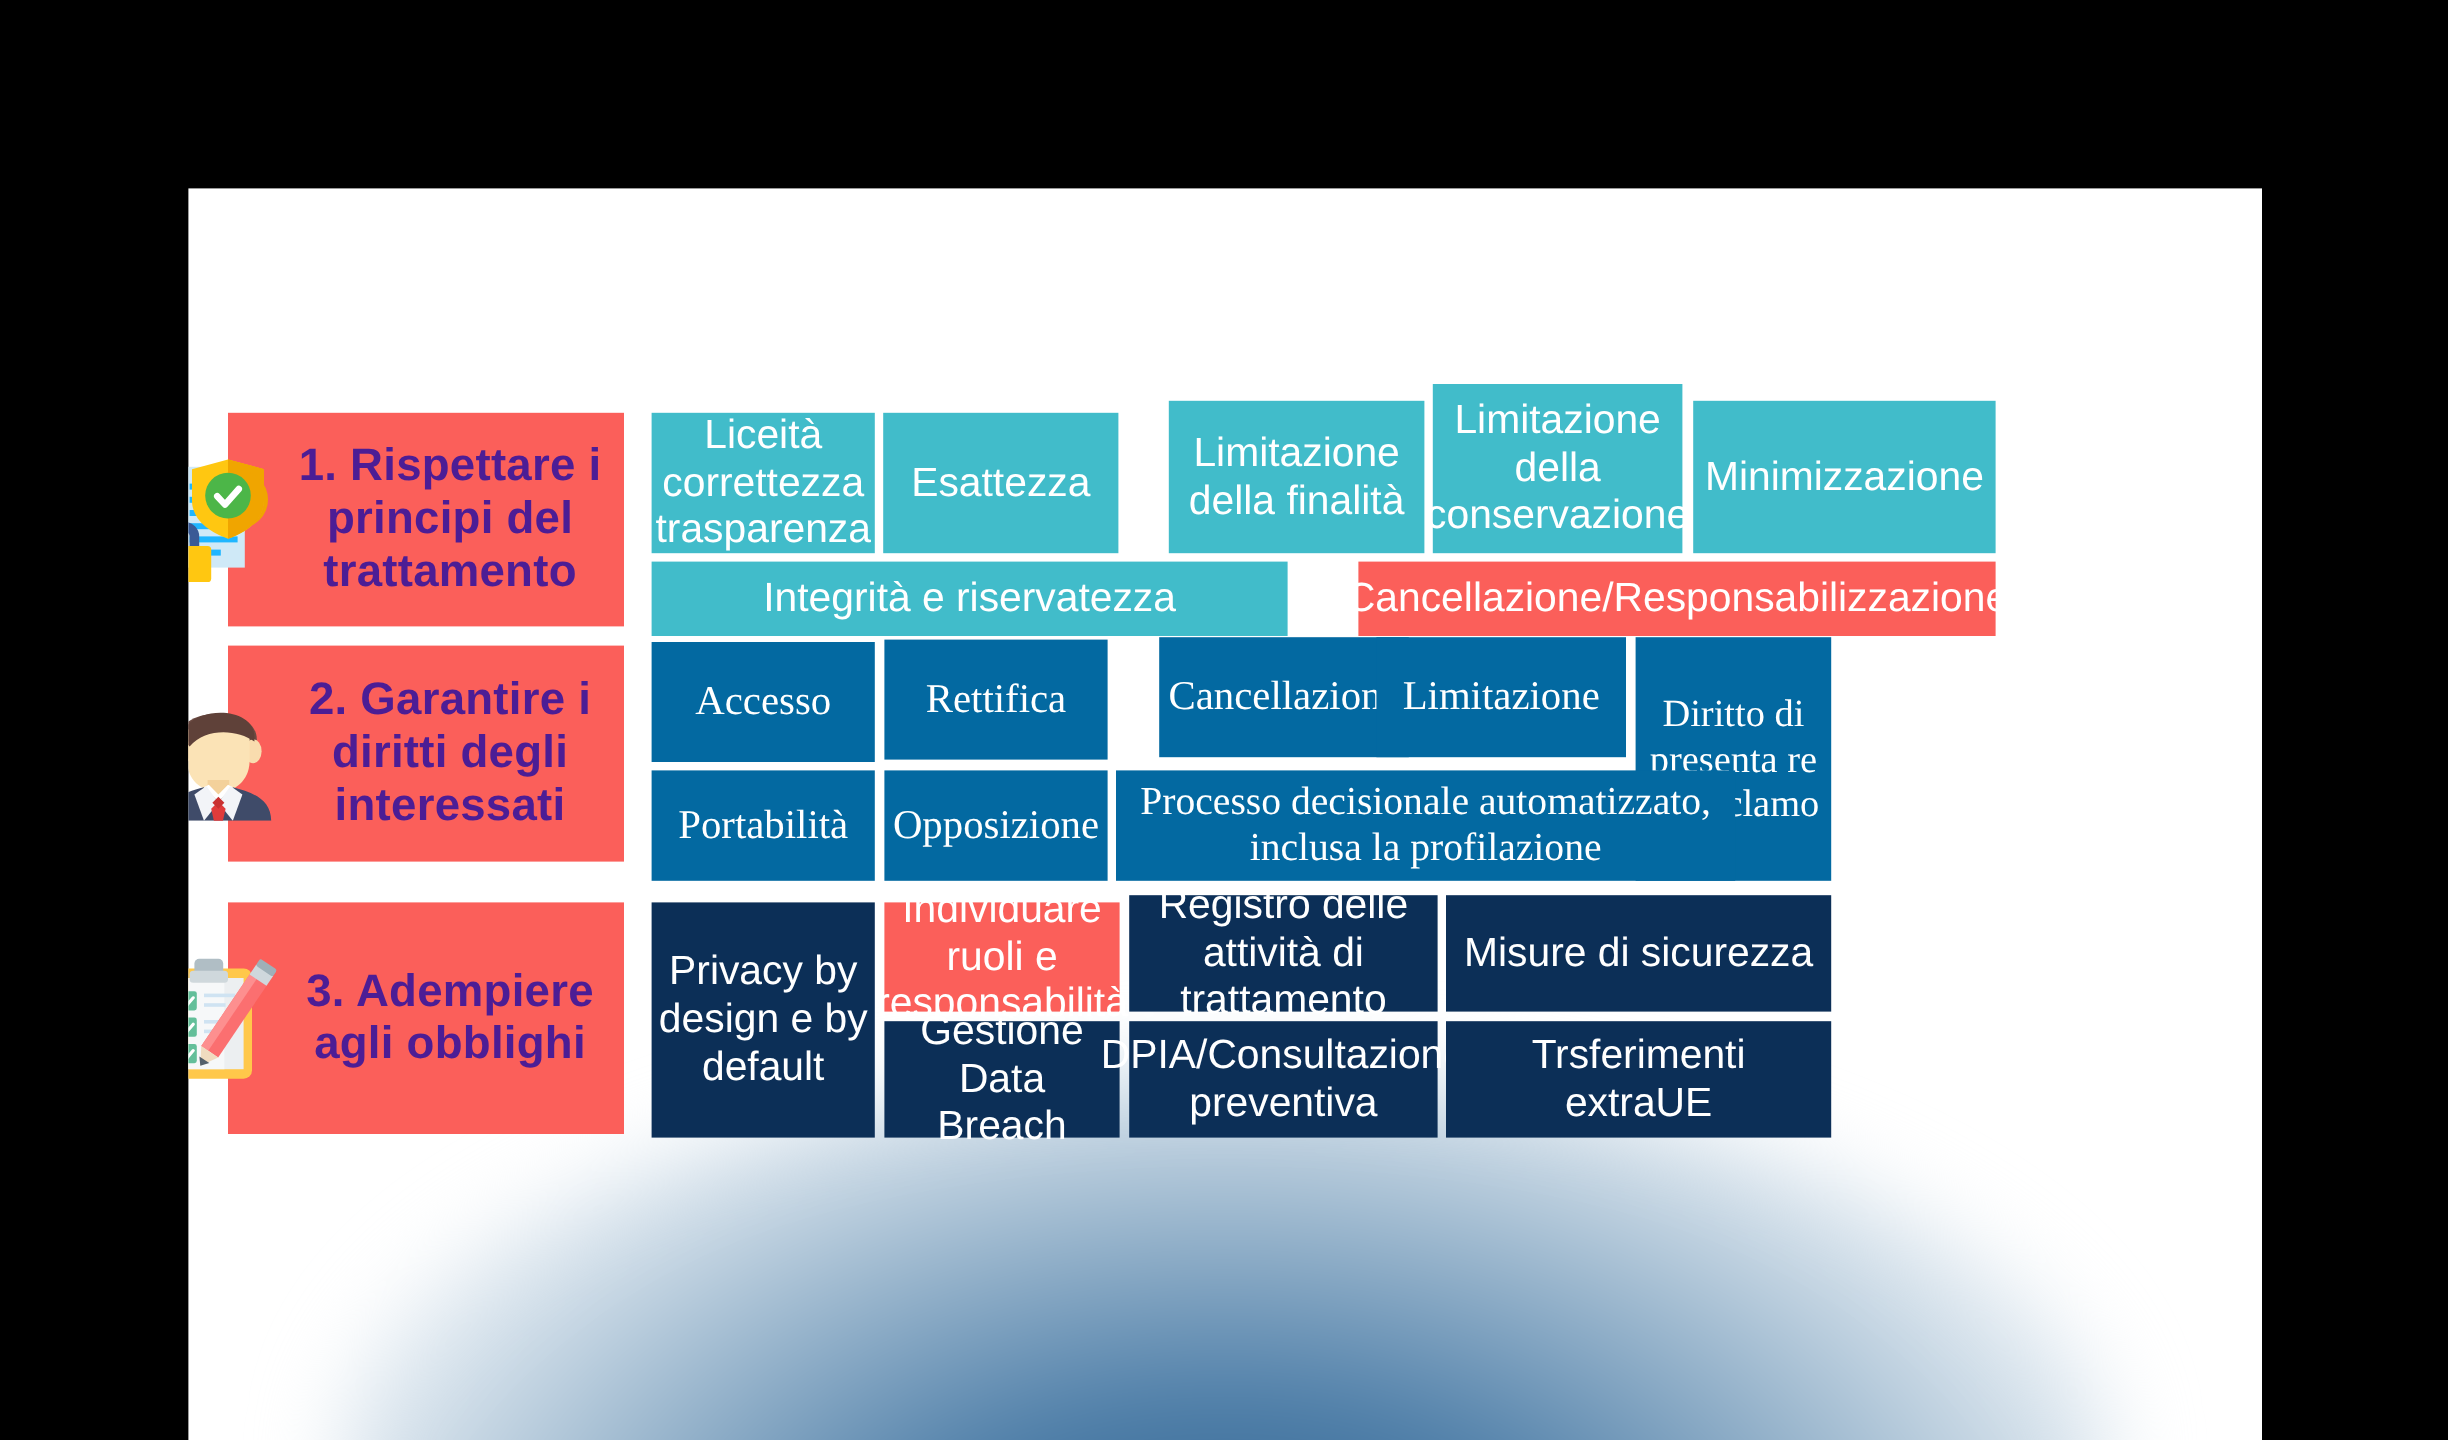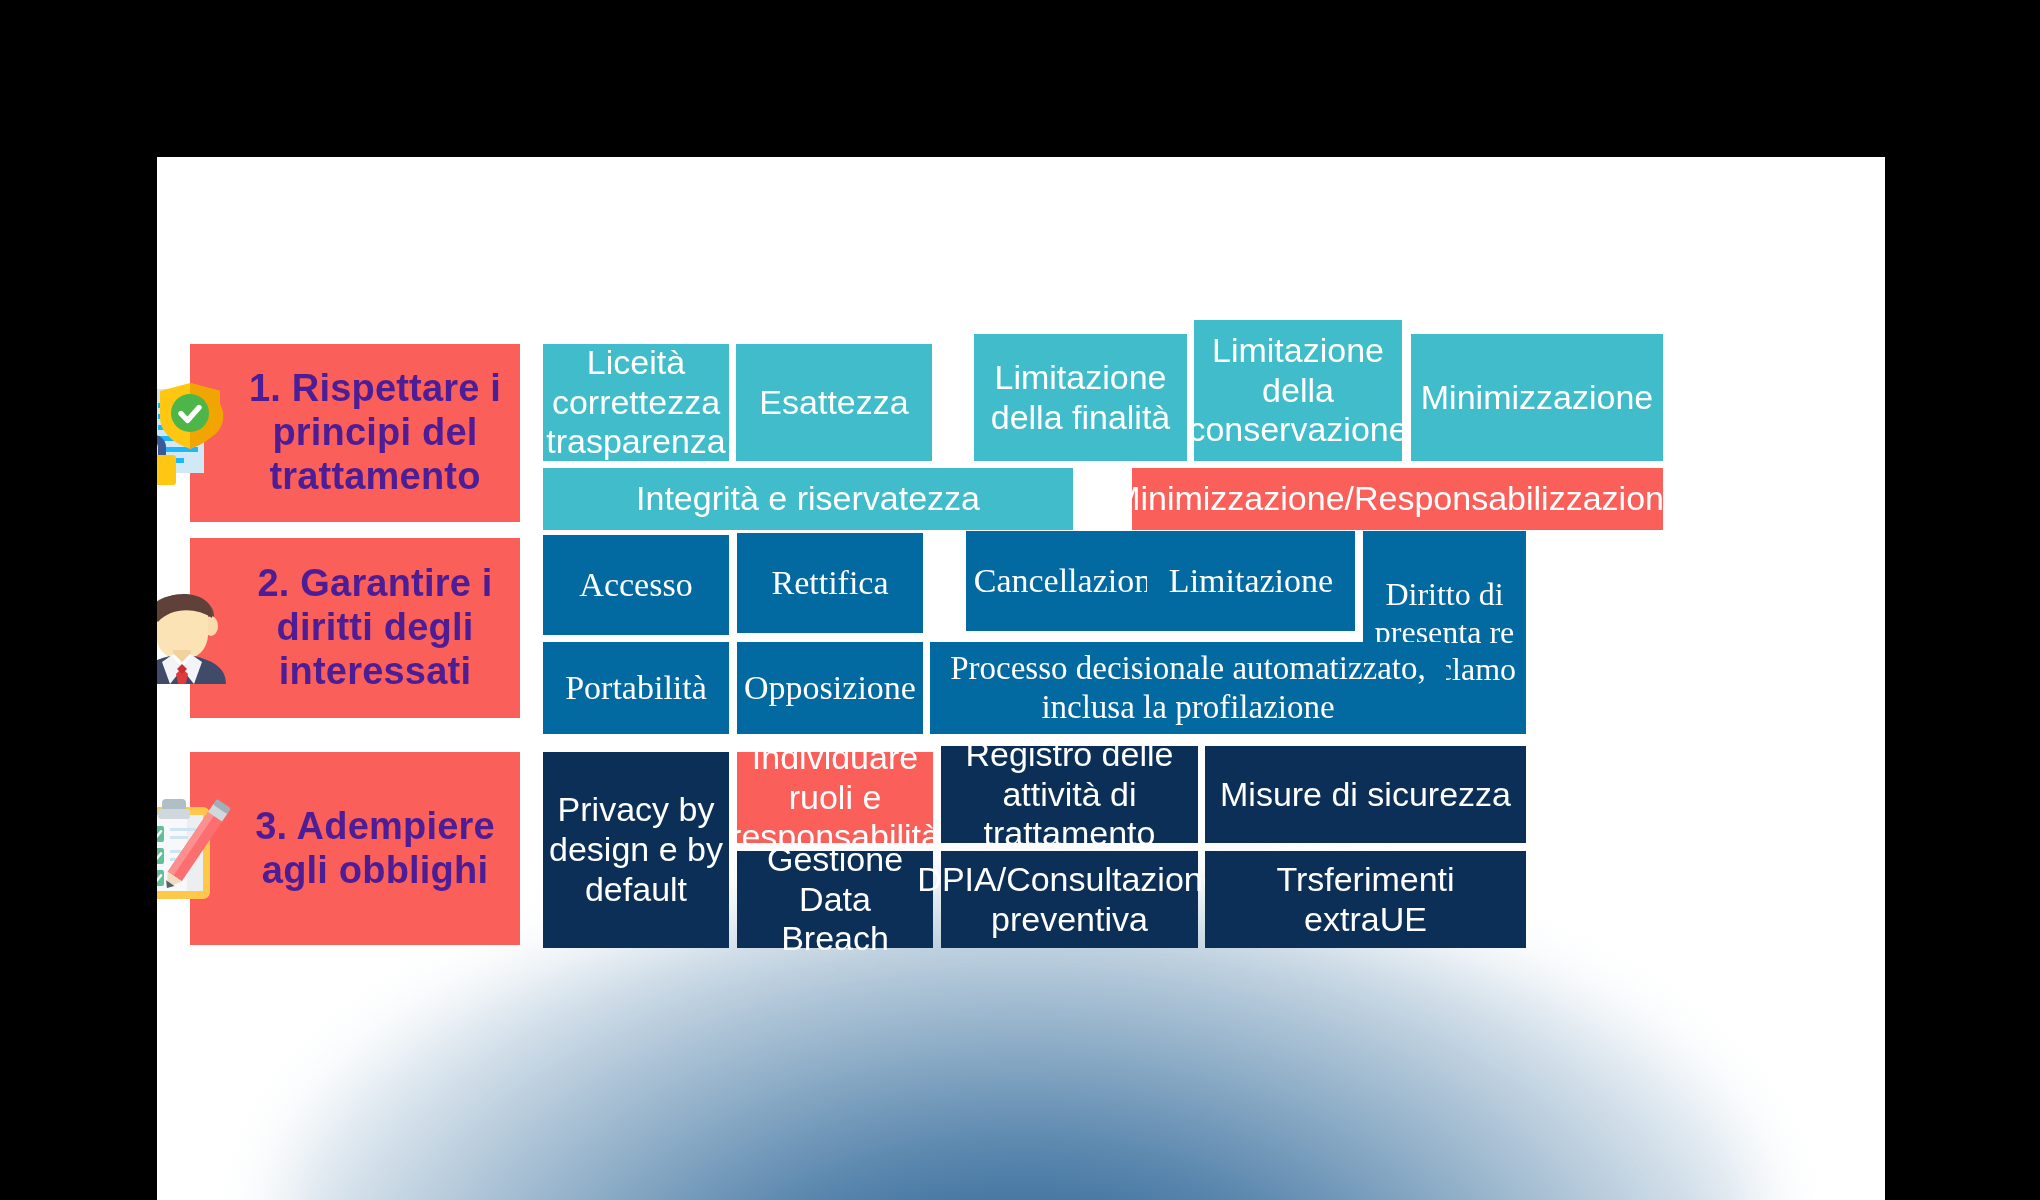--- a/index.html
+++ b/index.html
@@ -89,21 +89,21 @@
         <span class="lbl">1. Rispettare i principi del trattamento</span>
       </div>
 
       <div class="cell teal f34" style="left:386px;top:187px;width:186px;height:117px;">Liceità correttezza trasparenza</div>
       <div class="cell teal f34" style="left:817px;top:177px;width:213px;height:127px;">Limitazione della finalità</div>
       <div class="cell teal f34" style="left:579px;top:187px;width:196px;height:117px;">Esattezza</div>
       <div class="cell teal f34" style="left:1037px;top:163px;width:208px;height:141px;">Limitazione della conservazione</div>
       <div class="cell teal f34" style="left:1254px;top:177px;width:252px;height:127px;">Minimizzazione</div>
 
       <div class="cell teal f34" style="left:386px;top:311px;width:530px;height:62px;">Integrità e riservatezza</div>
-      <div class="cell red f34" style="left:975px;top:311px;width:531px;height:62px;">Minimizzazione/Responsabilizzazione</div>
+      <div class="cell red f34" style="left:975px;top:311px;width:531px;height:62px;">Cancellazione/Responsabilizzazione</div>
 
       <div class="cat cat1" style="left:33px;top:381px;width:330px;height:180px;">
         <span class="cat-icon">
           <svg viewBox="0 0 108 112" width="108" height="112" aria-hidden="true">
 
             <path d="M22 42 C22 16 86 16 86 44 L86 60 L22 60 Z" fill="#6b4a42"></path>
 
             <ellipse cx="25" cy="54" rx="7" ry="10" fill="#f9dcae"></ellipse>
             <ellipse cx="83" cy="54" rx="7" ry="10" fill="#f9dcae"></ellipse>
 

